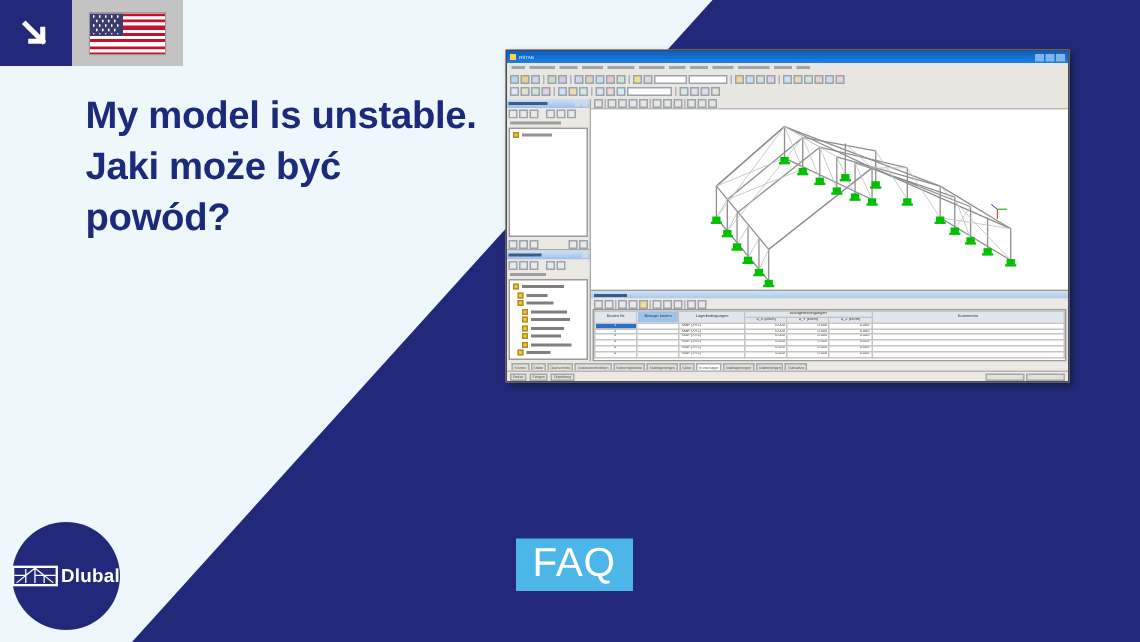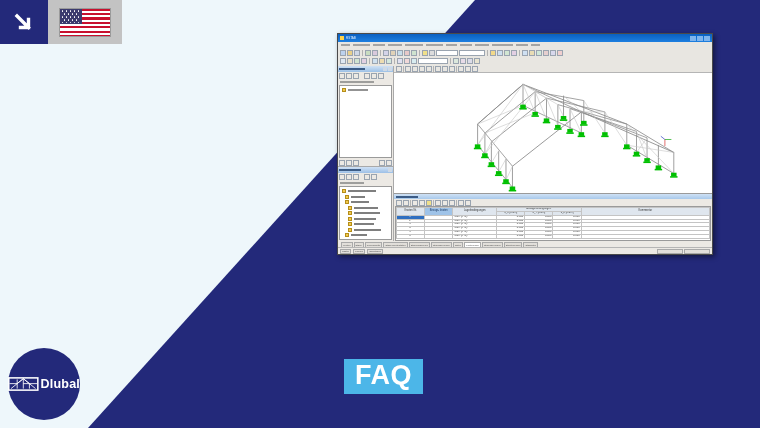--- a/index.html
+++ b/index.html
@@ -55,21 +55,21 @@
     position:absolute; left:8px; top:348px; width:72px; height:72px;
     border-radius:50%; background:#23297a; z-index:5;
     display:flex; align-items:center; justify-content:center; gap:2px;
   }
   .logo .mark{ width:40px; height:20px; }
   .logo .wordmark{ color:#fff; font-size:12.5px; font-weight:700; letter-spacing:0.2px; }
 
   
   .faq{ position:absolute; left:344px; top:359px; display:flex; align-items:center; gap:13px; z-index:5; }
   .faq .badge{
-    background:#4cb6e8; color:#ffffff; font-size:27px; font-weight:700;
+    background:#4cb6e8; color:#ffffff; font-size:27px; font-weight:400;
     padding:3px 11px 5px 11px; letter-spacing:0.5px; line-height:1;
   }
   .faq .num{ color:#ffffff; font-size:29px; font-weight:700; letter-spacing:0.6px; }
 
   
   .app{
     position:absolute; left:337px; top:33px; width:376px; height:222px;
     background:#d6d3ce; border:1px solid #4a4a4a; z-index:4;
     box-shadow:2px 2px 5px rgba(0,0,0,.45);
     display:flex; flex-direction:column; overflow:hidden;
@@ -219,20 +219,21 @@
           <b style="left:1.5px;top:13px"></b>
             <b style="left:5.5px;top:13px"></b>
             <b style="left:9.5px;top:13px"></b>
           <b style="left:13.5px;top:13px"></b>
             <b style="left:17.5px;top:13px"></b>
         </div>
       </div>
     </div>
   </div>
 
+  <h1 class="headline">My model is unstable. Jaki może być powód?</h1>
 
   <div class="logo">
     <svg class="mark" viewBox="0 0 40 20">
       <rect x="1" y="2" width="38" height="16" fill="none" stroke="#ffffff" stroke-width="2"></rect>
       <path d="M20 3 L4 16 M20 3 L36 16 M20 3 L20 16 M2 9.5 L12 9.5 M20 9.5 L38 9.5
                M12 4 L12 16 M20 3 L12 9.5 M20 3 L28 9.5 M28 9.5 L28 16" stroke="#ffffff" stroke-width="1.1" fill="none"></path>
     </svg>
     <div class="wordmark">Dlubal</div>
   </div>
 

